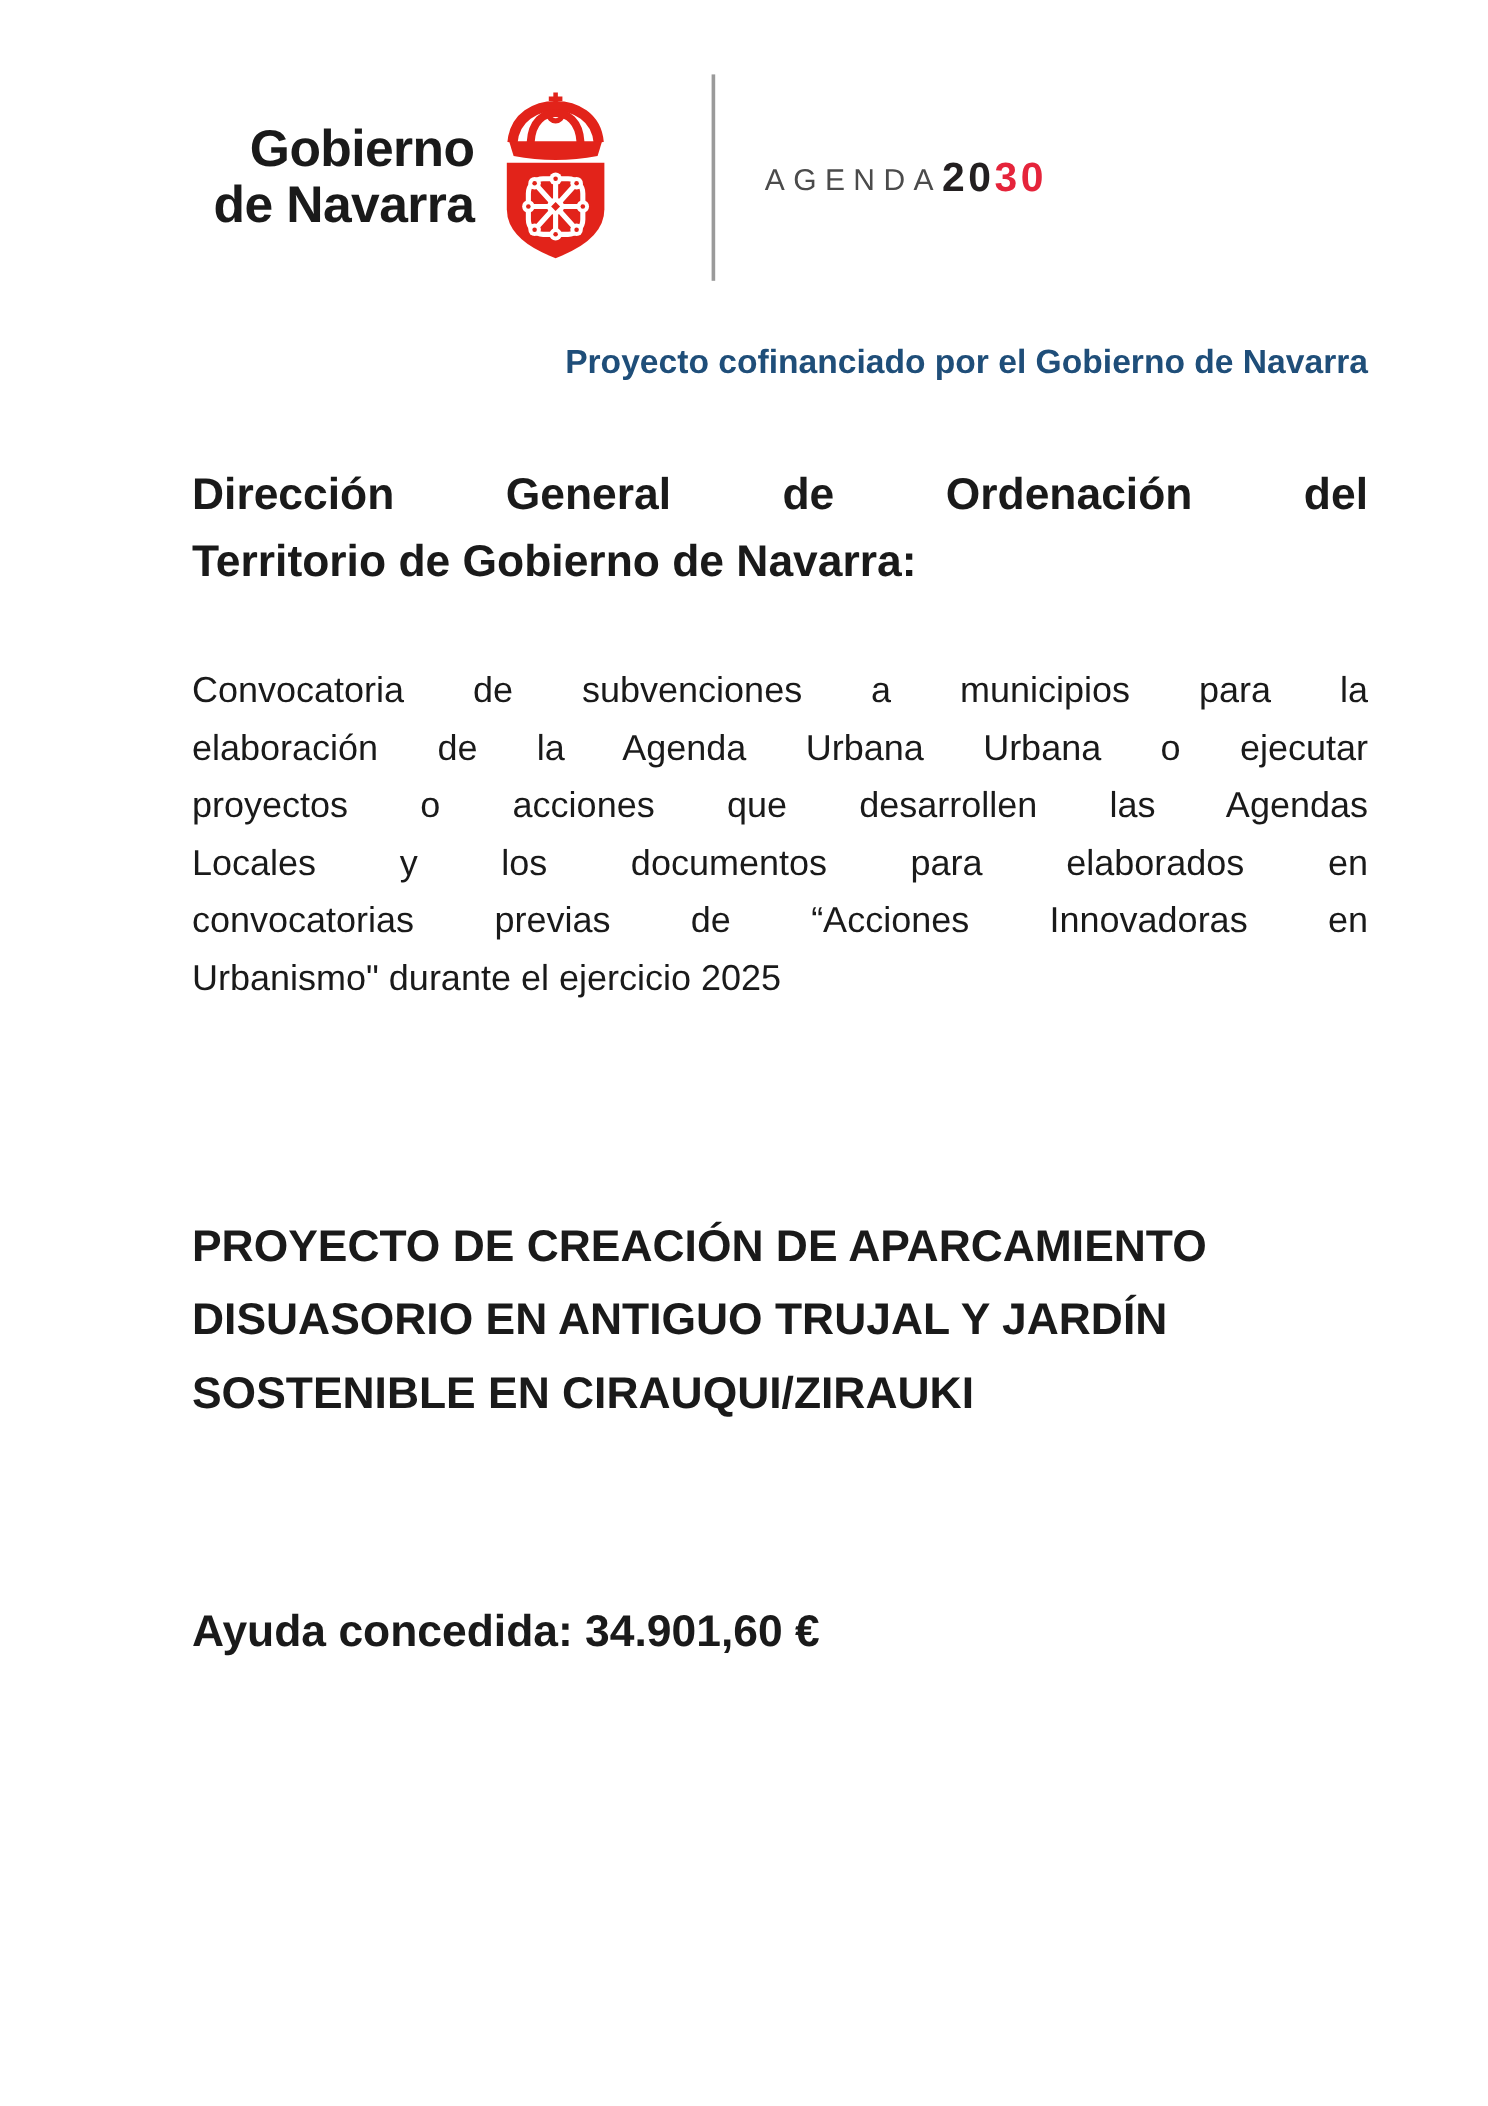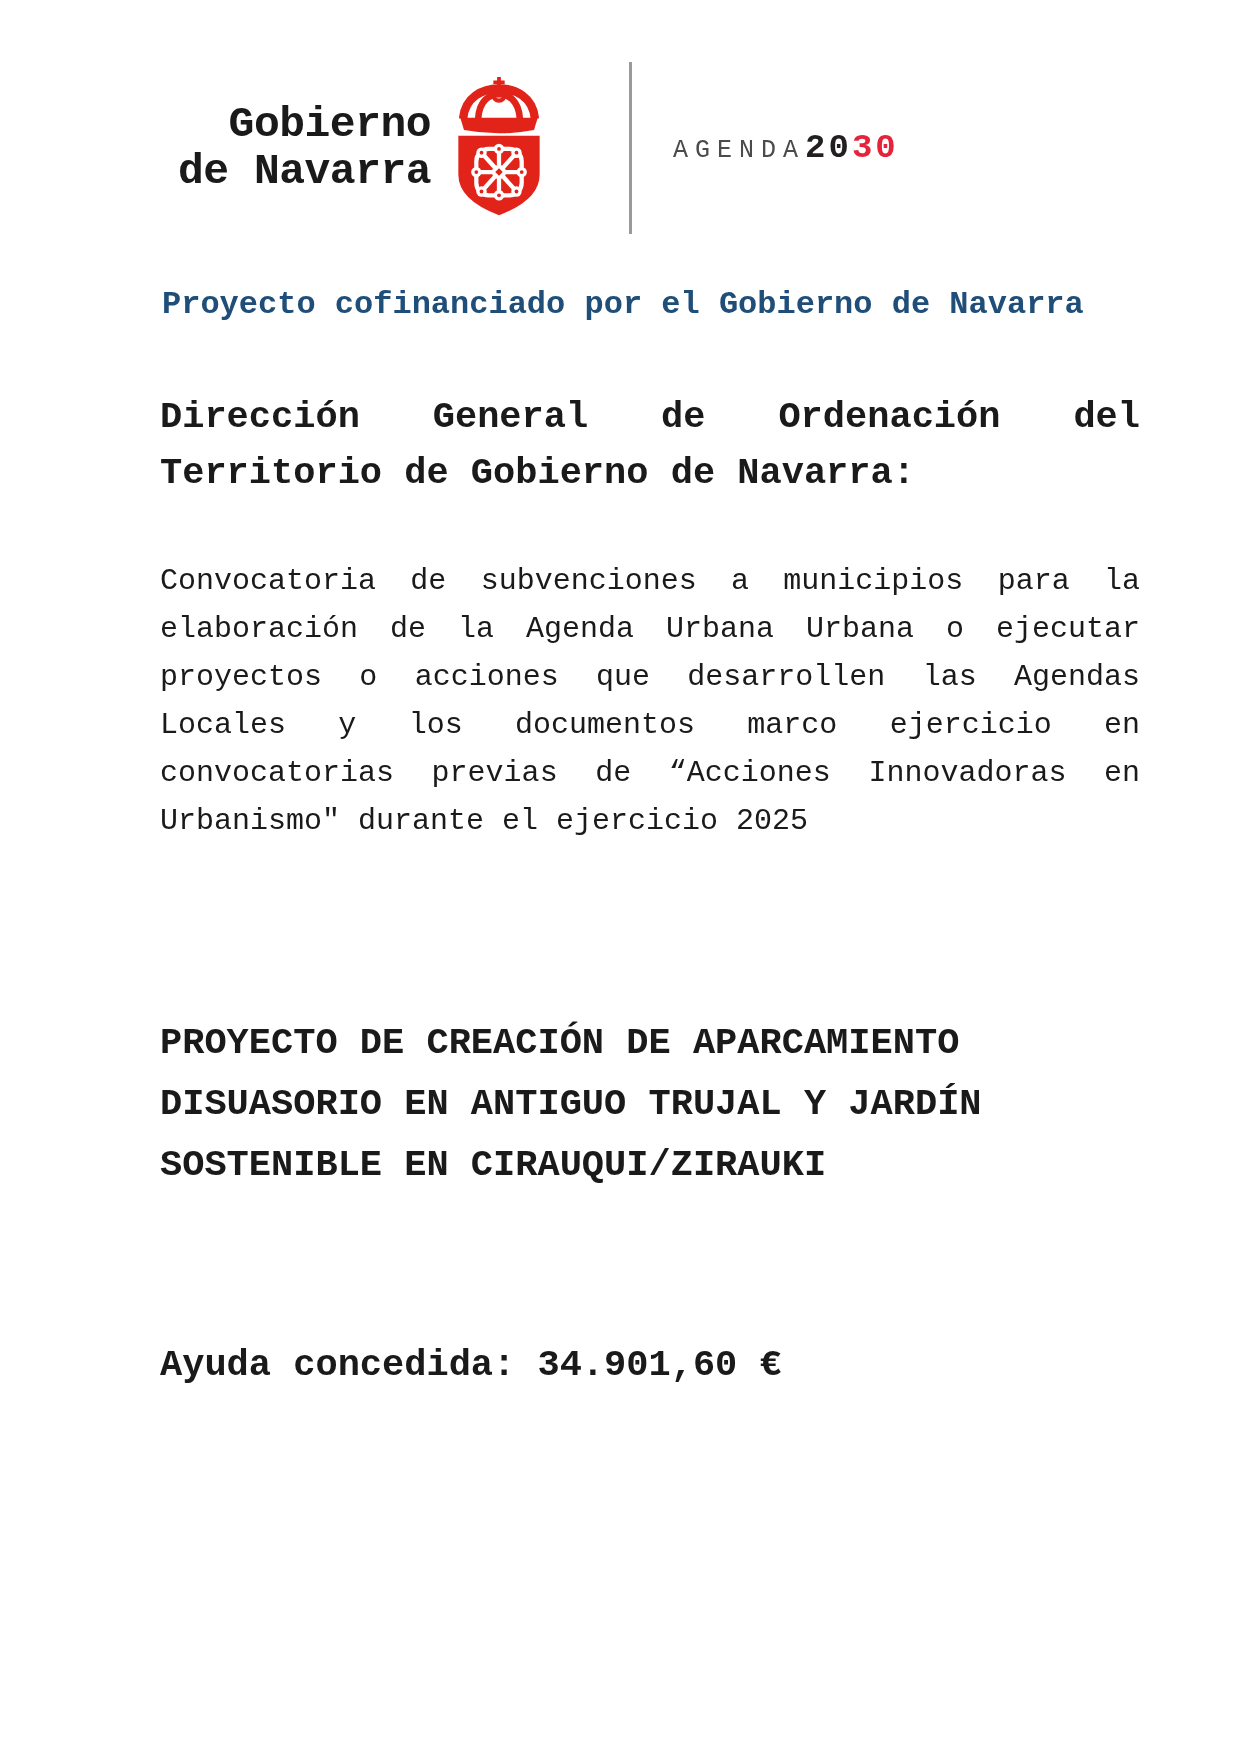--- a/index.html
+++ b/index.html
@@ -1,21 +1,21 @@
 <!DOCTYPE html>
 <html style="--navarra-red: #E2231A; --text-black: #1a1a1a; --accent-blue: #1F4E79; --divider-gray: #9a9a9a; --agenda-gray: #4b4b4b; --agenda-dark: #231F20; --agenda-red: #E5243B;"><head>
 <meta charset="utf-8">
 <style>
   html, body { margin: 0; padding: 0; background: #fff; }
   .page {
     position: relative;
     width: 1240px;
     height: 1755px;
     background: #fff;
-    font-family: Liberation Mono, monospace;
+    font-family: Liberation Sans, sans-serif;
     color: var(--text-black, #1a1a1a);
     overflow: hidden;
   }
 
   
   .logos {
     display: flex;
     align-items: center;
     margin: 62px 0 0 178px;
   }
@@ -63,23 +63,24 @@
     white-space: nowrap;
   }
   .agenda-year .y20 { color: var(--agenda-dark, #231F20); }
   .agenda-year .y30 { color: var(--agenda-red, #E5243B); }
 
   
   main { margin: 0 100px 0 160px; width: 980px; }
 
   .cofin {
     margin: 52px 0 0 2px;
-    font-size: 32px;
+    font-size: 28px;
     font-weight: bold;
     color: var(--accent-blue, #1F4E79);
+    text-align: right;
   }
 
   h1.doc-heading {
     margin: 66px 0 0 0;
     font-size: 37px;
     font-weight: bold;
     line-height: 56px;
     color: var(--text-black, #1a1a1a);
   }
 
@@ -195,21 +196,21 @@
 
     <h1 class="doc-heading">
       <div class="jl">Dirección General de Ordenación del</div>
       <div class="ll">Territorio de Gobierno de Navarra:</div>
     </h1>
 
     <div class="para">
       <div class="jl">Convocatoria de subvenciones a municipios para la</div>
       <div class="jl">elaboración de la Agenda Urbana Urbana o ejecutar</div>
       <div class="jl">proyectos o acciones que desarrollen las Agendas</div>
-      <div class="jl">Locales y los documentos marco ejercicio en</div>
+      <div class="jl">Locales y los documentos para elaborados en</div>
       <div class="jl">convocatorias previas de “Acciones Innovadoras en</div>
       <div class="ll">Urbanismo" durante el ejercicio 2025</div>
     </div>
 
     <h2 class="project-title">
       <div class="ll">PROYECTO DE CREACIÓN DE APARCAMIENTO</div>
       <div class="ll">DISUASORIO EN ANTIGUO TRUJAL Y JARDÍN</div>
       <div class="ll">SOSTENIBLE EN CIRAUQUI/ZIRAUKI</div>
     </h2>
 

